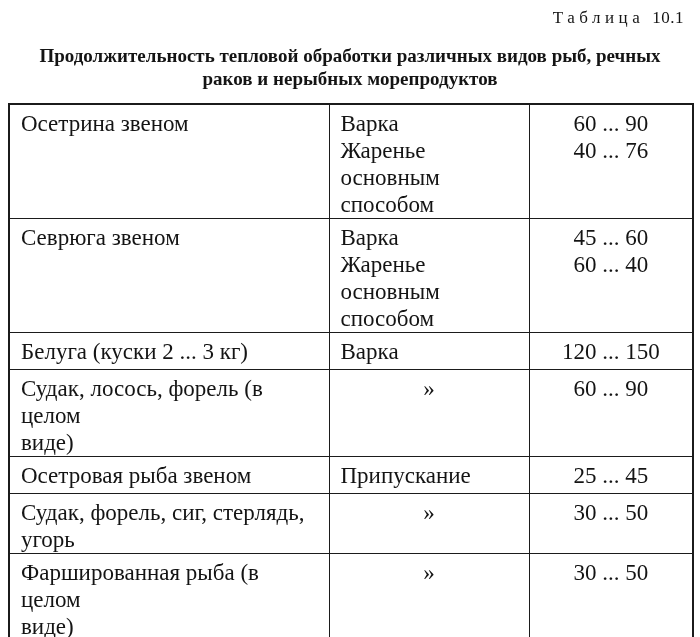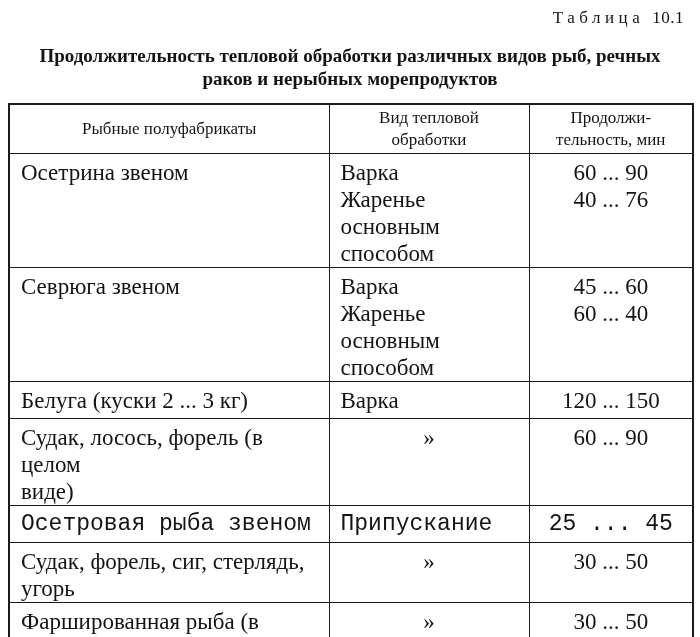--- a/index.html
+++ b/index.html
@@ -75,21 +75,21 @@
   td.product { padding-left: 11px; padding-right: 6px; }
   td.method  { padding-left: 11px; padding-right: 4px; }
   td.method.center { text-align: center; padding-left: 0; padding-right: 0; }
   td.duration { text-align: center; }
   tr.h-head { height: 48px; }
   tr.h-r0 { height: 87px; }
   tr.h-r1 { height: 83px; }
   tr.h-r2 { height: 37px; }
   tr.h-r3 { height: 59px; }
   tr.h-r4 { height: 58px; }
-  tr.h-r5 { height: 37px; font-family: Liberation Mono, monospace; }
+  tr.h-r5 { height: 37px; }
   tr.h-r6 { height: 56px; padding-left: 23px; }
   tr.h-r7 { height: 60px; }
 </style>
 </head>
 <body>
 
 <div class="caption">
   <span class="spaced">Таблица</span><span class="num">10.1</span>
 </div>
 
@@ -99,33 +99,20 @@
 </div>
 
 <table class="main">
   <colgroup>
       <col class="c1">
       <col class="c2">
       <col class="c3">
     </colgroup>
 
   <tbody>
-      <tr class="h-head">
-    <th>
-      <div>Рыбные полуфабрикаты</div>
-    </th>
-    <th>
-      <div>Вид тепловой</div>
-      <div>обработки</div>
-    </th>
-    <th>
-      <div>Продолжи-</div>
-      <div>тельность, мин</div>
-    </th>
-  </tr>
 
   <tr class="h-r0">
     <td class="product">
       <div>Осетрина звеном</div>
     </td>
     <td class="method">
       <div>Варка</div>
       <div>Жаренье основным</div>
       <div>способом</div>
     </td>

